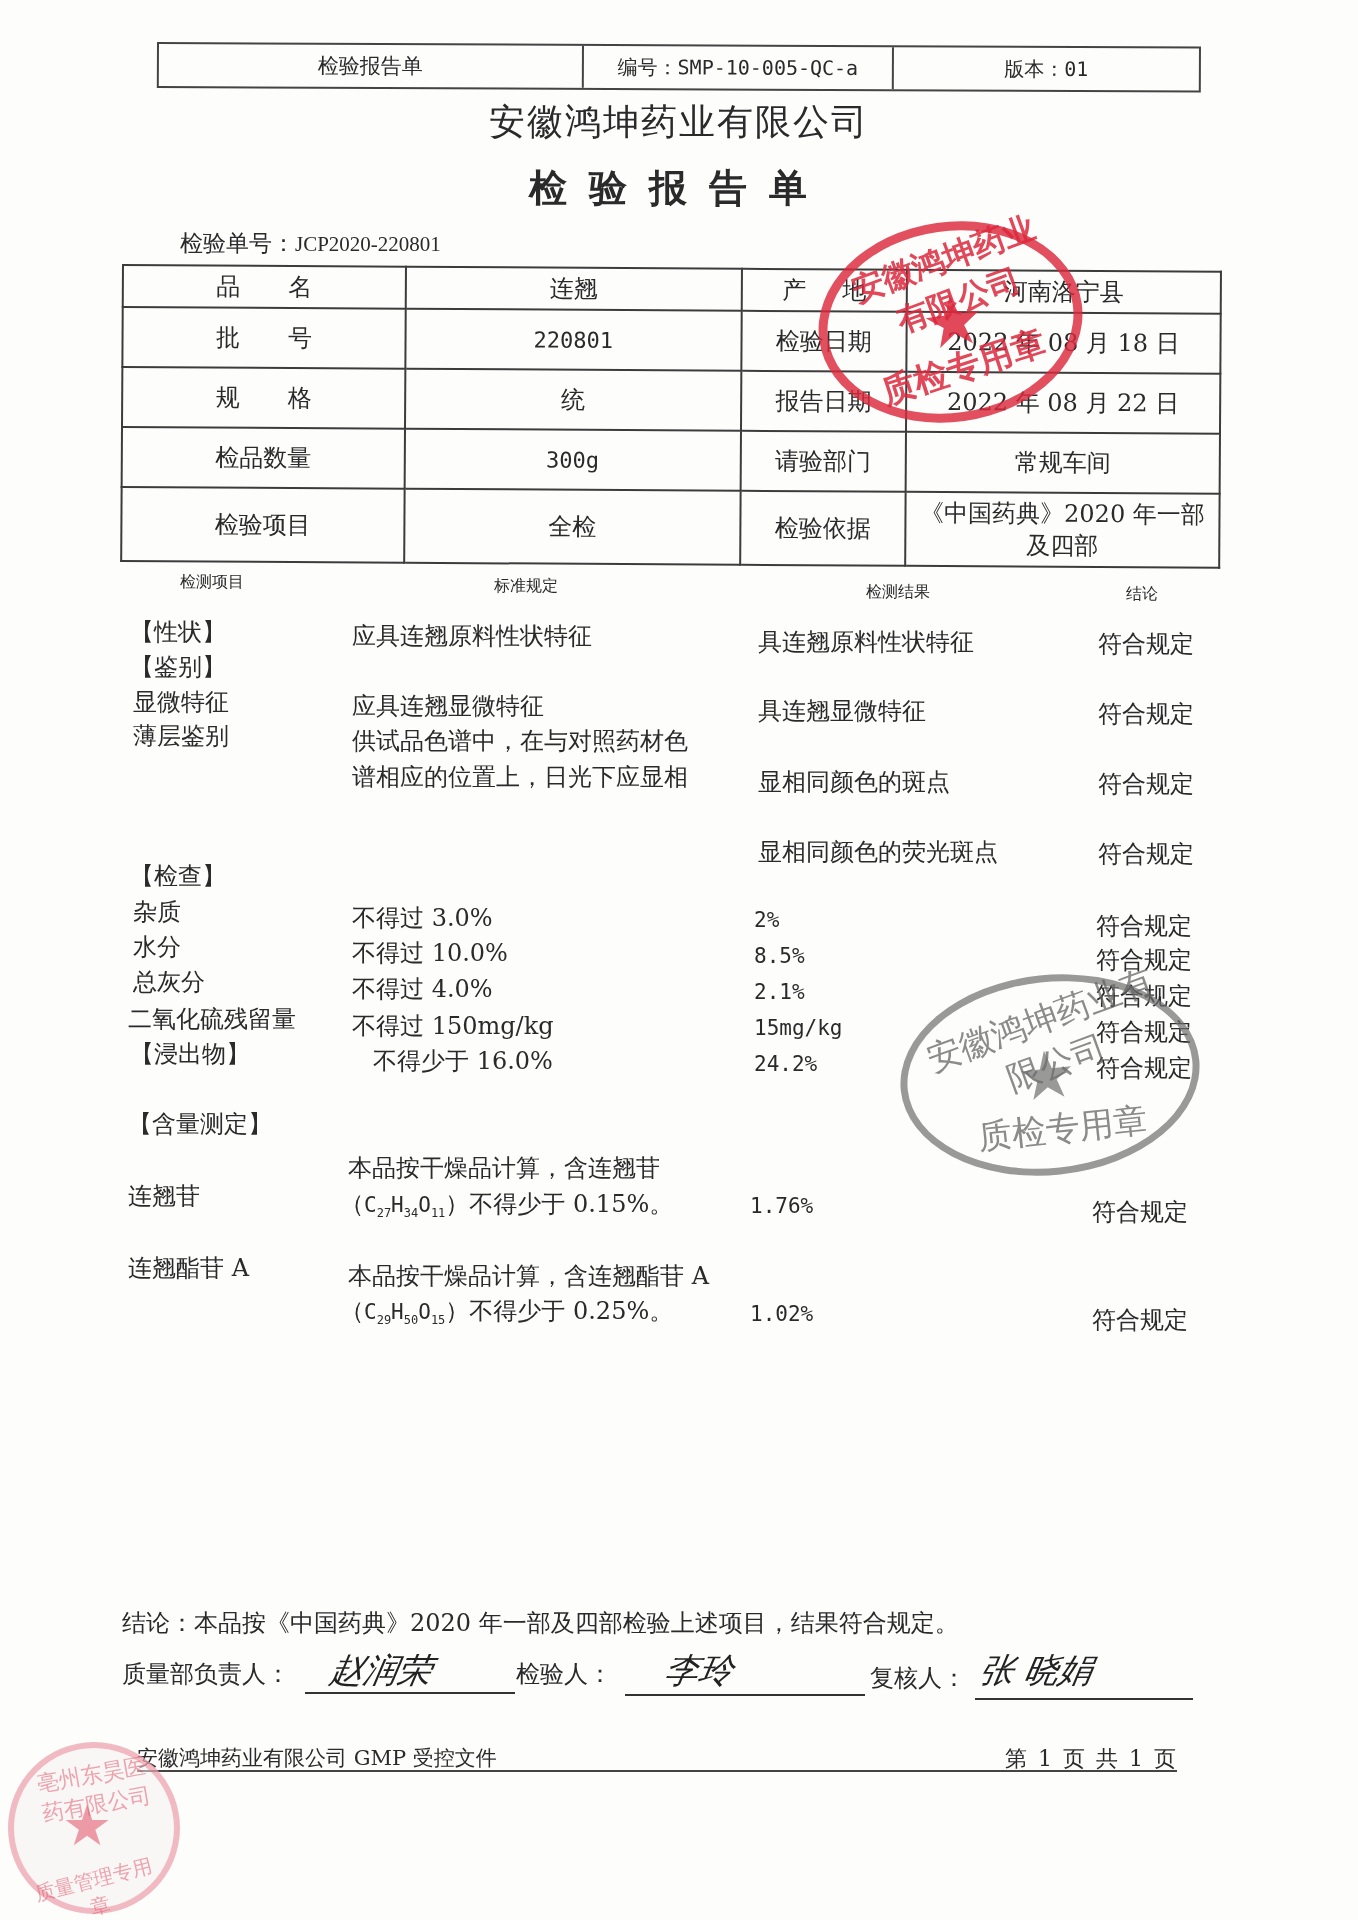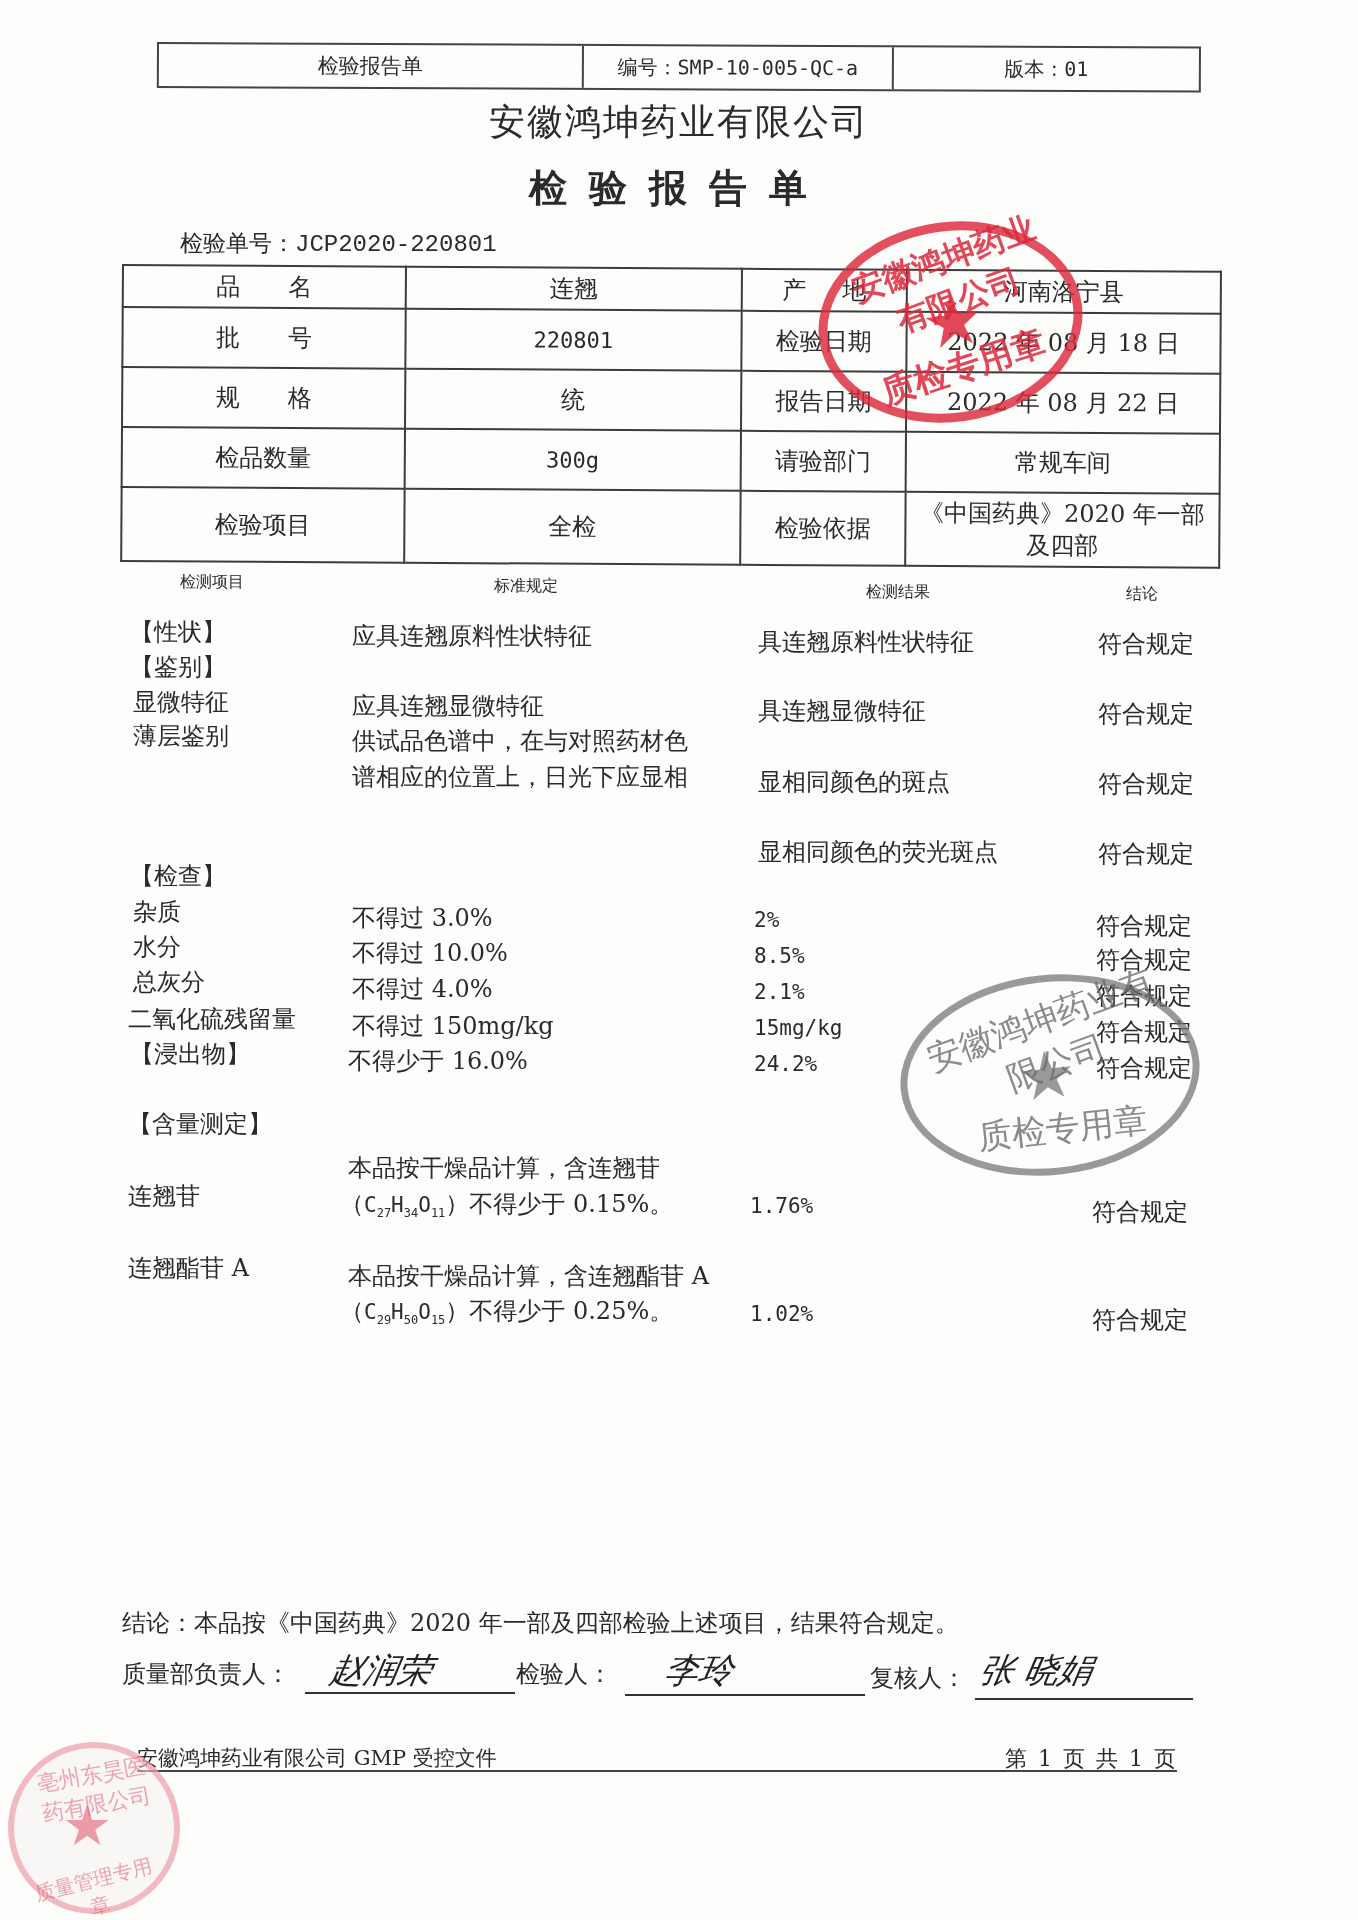--- a/index.html
+++ b/index.html
@@ -16,21 +16,21 @@
     border: 2px solid #444; display: flex; box-sizing: border-box;
     transform: rotate(0.25deg); transform-origin: left top;
   }
   .ctrl-box > div { display: flex; align-items: center; justify-content: center; font-size: 21px; box-sizing: border-box; }
   .ctrl-box .c1 { width: 425px; border-right: 2px solid #444; }
   .ctrl-box .c2 { width: 310px; border-right: 2px solid #444; font-family: "DejaVu Sans Mono", "Liberation Mono", monospace; font-size: 20px; }
   .ctrl-box .c3 { flex: 1; font-family: "DejaVu Sans Mono", "Liberation Mono", monospace; font-size: 20px; }
   .company { left: 0; width: 1358px; top: 98; text-align: center; font-size: 36px; letter-spacing: 2px; top: 98px; }
   .doc-title { left: 0; width: 1358px; top: 163px; text-align: center; font-size: 38px; letter-spacing: 22px; font-weight: bold; }
   .serial { left: 180px; top: 228px; font-size: 23px; }
-  .serial .num { font-family: Liberation Mono, monospace; font-size: 24px; }
+  .serial .num { font-family: Liberation Serif, serif; font-size: 21px; }
 
   
   .info {
     position: absolute; left: 122px; top: 264px; width: 1100px;
     border-collapse: collapse; transform: rotate(0.35deg); transform-origin: left top;
   }
   .info td {
     border: 2px solid #3c3c3c; text-align: center; font-size: 24px; padding: 0;
   }
   .info td.lbl { width: 285px; }
@@ -189,21 +189,21 @@
 <div class="row" style="left:352px;top:973px">不得过 4.0%</div>
 <div class="row mono" style="left:754px;top:980px">2.1%</div>
 <div class="row" style="left:1096px;top:980px">符合规定</div>
 
 <div class="row" style="left:128px;top:1003px">二氧化硫残留量</div>
 <div class="row" style="left:352px;top:1010px">不得过 150mg/kg</div>
 <div class="row mono" style="left:754px;top:1016px">15mg/kg</div>
 <div class="row" style="left:1096px;top:1016px">符合规定</div>
 
 <div class="row" style="left:130px;top:1038px">【浸出物】</div>
-<div class="row" style="left:348px;top:1045px">不得少于 16.0%</div>
+<div class="row" style="left:373px;top:1045px">不得少于 16.0%</div>
 <div class="row mono" style="left:754px;top:1052px">24.2%</div>
 <div class="row" style="left:1096px;top:1052px">符合规定</div>
 
 <div class="stamp-gray">
   <div class="ring-text">安徽鸿坤药业有限公司</div>
   <div class="star">★</div>
   <div class="bottom-text">质检专用章</div>
 </div>
 
 <div class="row" style="left:128px;top:1108px">【含量测定】</div>

